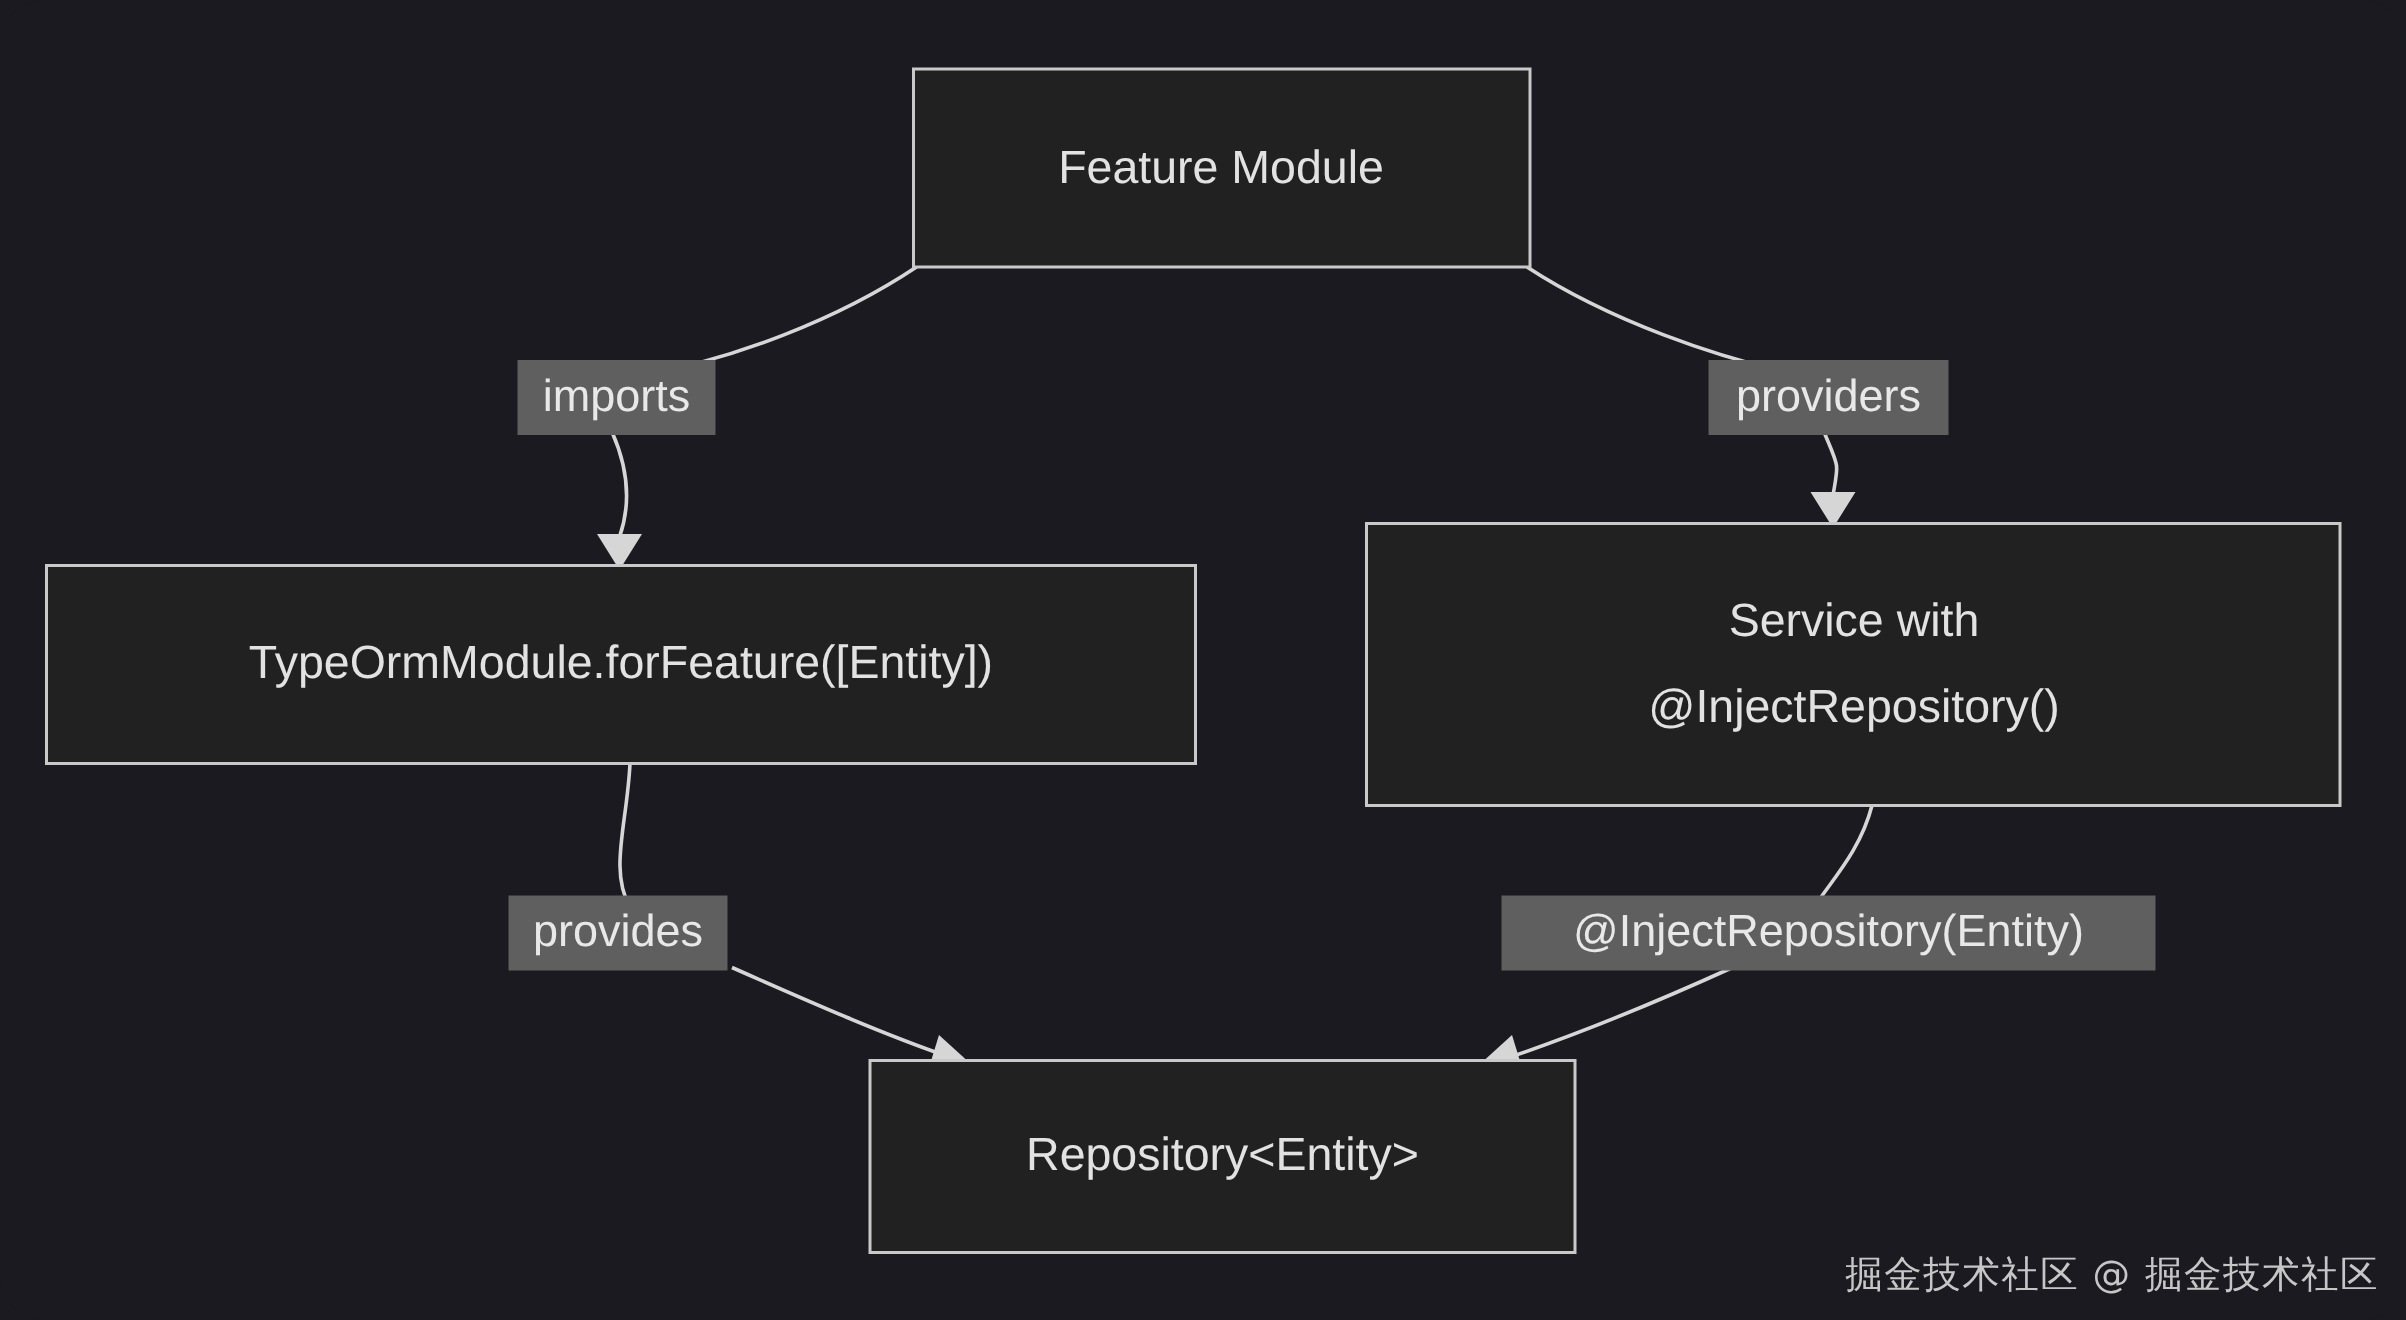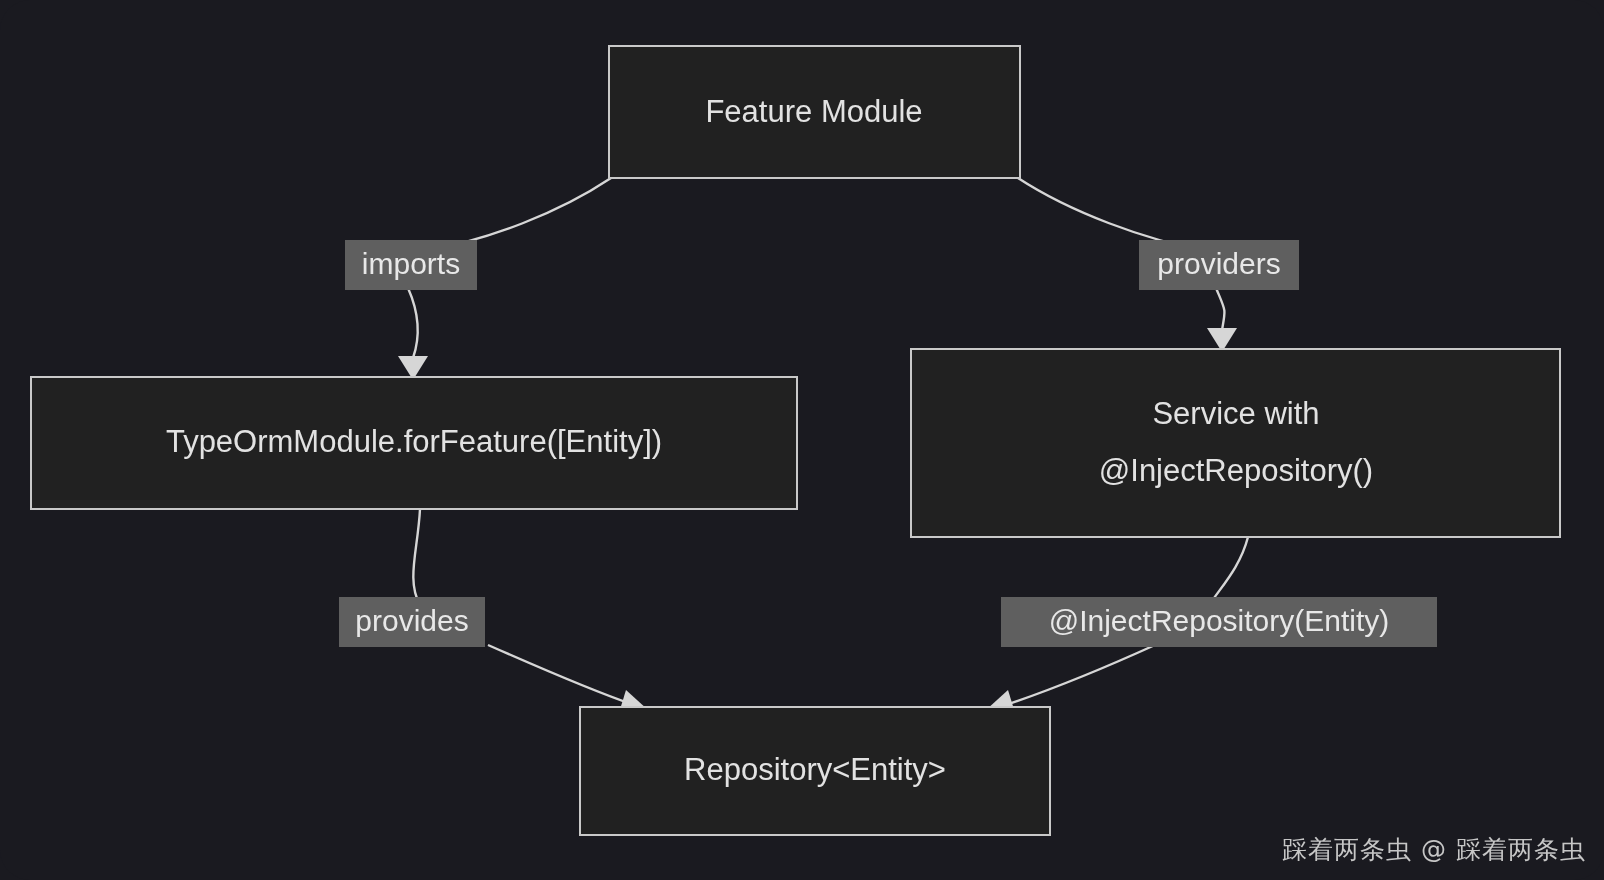--- a/index.html
+++ b/index.html
@@ -132,15 +132,15 @@
       <text class="edge-label-text" x="412" y="623">provides</text>
     </g>
 
     <g>
       <rect class="edge-label-bg" x="1001" y="597" width="436" height="50"></rect>
       <text class="edge-label-text" x="1219" y="623">@InjectRepository(Entity)</text>
     </g>
 
   </svg>
 
-  <div class="watermark">踩着两条虫 @ 踩着两条虫</div>
+  <div class="watermark">掘金技术社区 @ 掘金技术社区</div>
 
 </div>
 
 </body></html>

